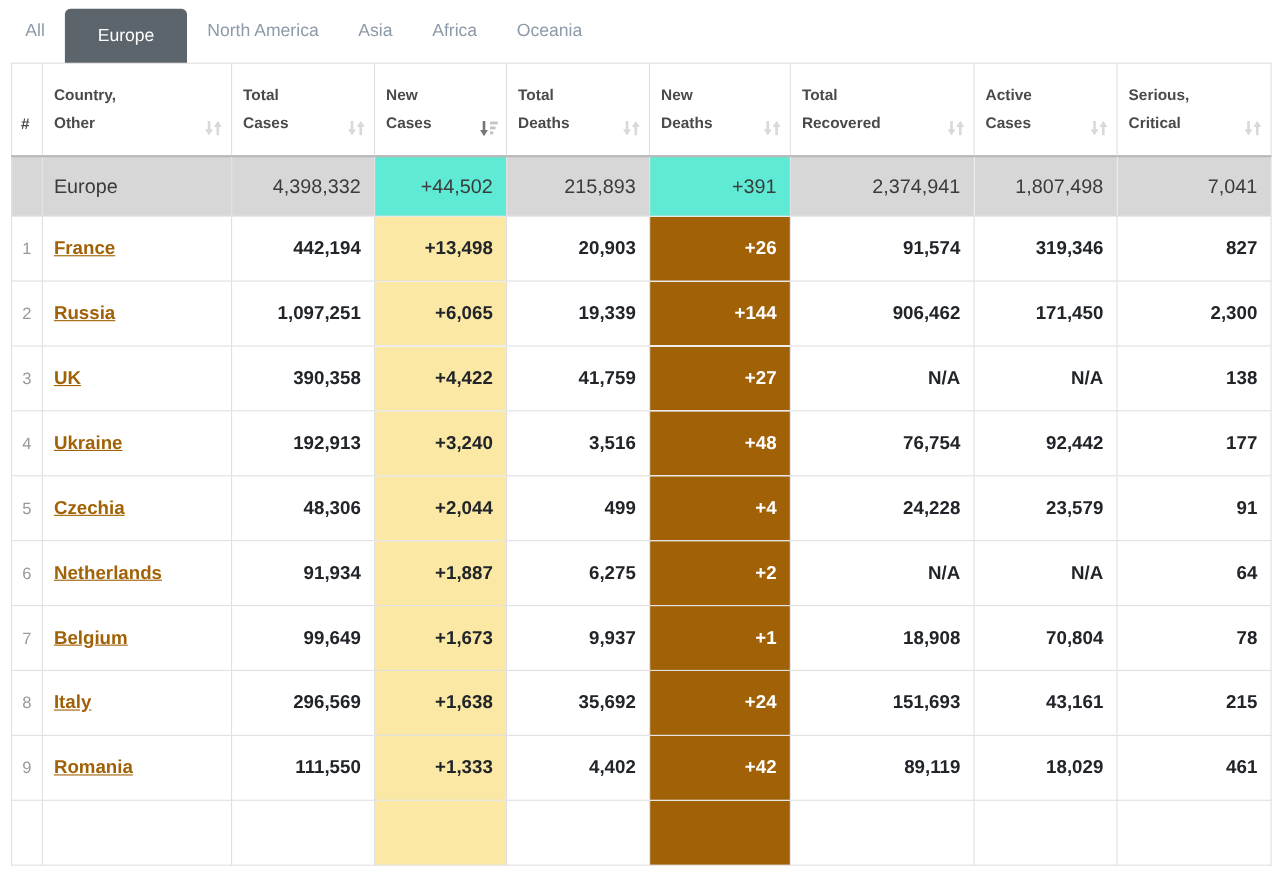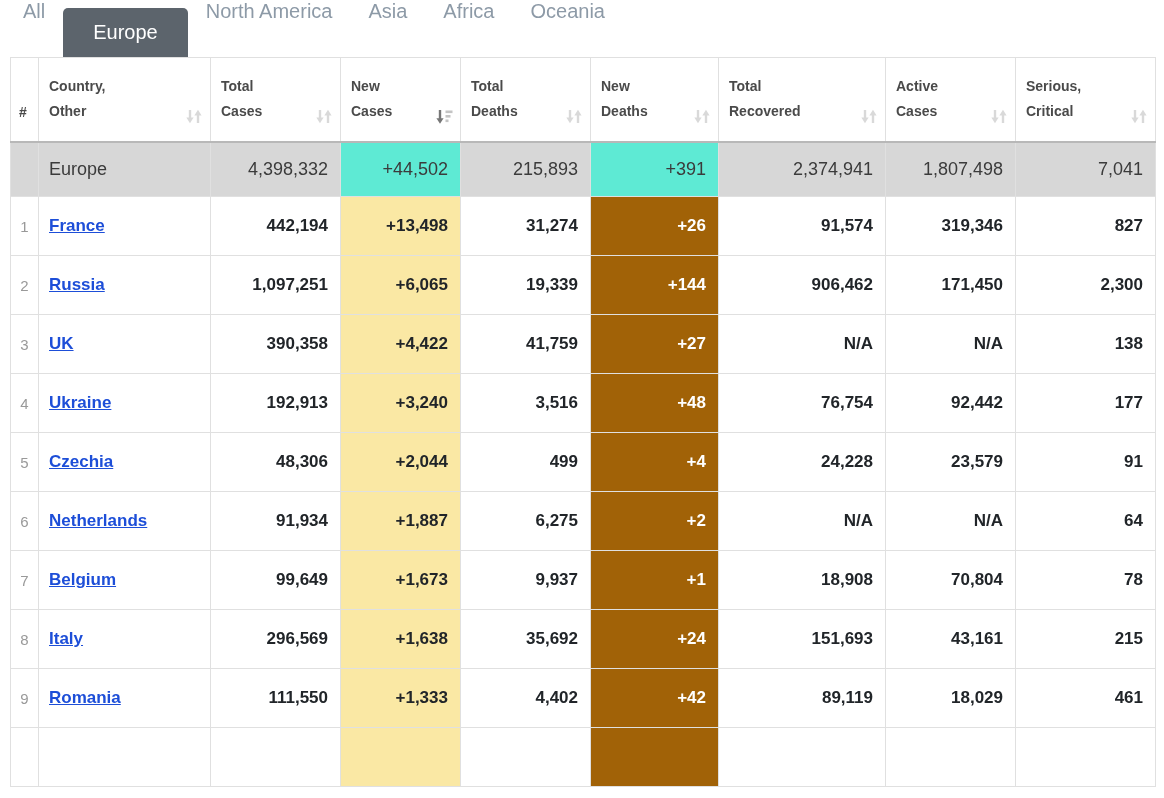--- a/index.html
+++ b/index.html
@@ -1,39 +1,39 @@
 <!DOCTYPE html>
 <html><head>
 <meta charset="utf-8">
 <style>
   html,body{margin:0;padding:0;background:#fff;}
   .page{width:1164px;height:798px;overflow:hidden;position:relative;background:#fff;
         font-family:"Liberation Sans",sans-serif;}
 
   
-  .tabbar{height:57px;display:flex;align-items:flex-start;padding-left:5px;font-size:20px;color:#8d9aa7;}
+  .tabbar{height:57px;display:flex;align-items:center;padding-left:5px;font-size:16px;color:#8d9aa7;}
   .tab{padding:0 18px;cursor:pointer;white-space:nowrap;}
   .tab.active{background:#5c646c;color:#fff;border-radius:5px 5px 0 0;
               align-self:flex-end;height:49px;line-height:49px;padding:0 30px;}
 
   
   table{border-collapse:collapse;table-layout:fixed;width:1145px;margin-left:10px;}
   th,td{border:1px solid #e0e0e0;overflow:hidden;white-space:nowrap;box-sizing:border-box;}
 
   thead th{border-bottom:2px solid #b8b8b8;height:84px;vertical-align:middle;text-align:left;
            padding:0 8px 0 10px;position:relative;font-size:14px;color:#4a4a4a;font-weight:bold;}
   thead th.col-rank{vertical-align:bottom;padding:0 6px 16px 8px;}
   .hline{display:block;line-height:25px;}
   .sort-icon{position:absolute;right:7px;bottom:16px;width:18px;height:17px;}
 
   tbody td{font-size:17px;font-weight:bold;color:#212529;text-align:right;
            padding:0 12px 0 6px;height:59px;}
   td.cell-rank{text-align:center;color:#999;font-weight:normal;font-size:15px;padding:0 4px;}
   td.cell-country{text-align:left;padding-left:10px;}
-  a.country{color:#1d4ed8;text-decoration:underline;font-weight:bold;cursor:pointer;}
+  a.country{color:#a16207;text-decoration:underline;font-weight:bold;cursor:pointer;}
   td.cell-new_cases{background:#fae8a4;}
   td.cell-new_deaths{background:#a16207;color:#fff;}
 
   tr.total-row td{background:#d7d7d7;font-weight:normal;color:#3b3b3b;font-size:18px;height:55px;}
   tr.total-row td.cell-new_cases{background:#5eead4;}
   tr.total-row td.cell-new_deaths{background:#5eead4;color:#3b3b3b;}
 
   
   col.c-rank{width:28px;} col.c-country{width:172px;} col.c-total_cases{width:130px;}
   col.c-new_cases{width:120px;} col.c-total_deaths{width:130px;} col.c-new_deaths{width:128px;}
@@ -162,21 +162,21 @@
     <td class="cell-new_deaths">+391</td>
     <td class="cell-total_recovered">2,374,941</td>
     <td class="cell-active_cases">1,807,498</td>
     <td class="cell-serious_critical">7,041</td>
   </tr>
         <tr>
     <td class="cell-rank">1</td>
     <td class="cell-country"><a class="country" href="#">France</a></td>
     <td class="cell-total_cases">442,194</td>
     <td class="cell-new_cases">+13,498</td>
-    <td class="cell-total_deaths">31,274</td>
+    <td class="cell-total_deaths">20,903</td>
     <td class="cell-new_deaths">+26</td>
     <td class="cell-total_recovered">91,574</td>
     <td class="cell-active_cases">319,346</td>
     <td class="cell-serious_critical">827</td>
   </tr>
         <tr>
     <td class="cell-rank">2</td>
     <td class="cell-country"><a class="country" href="#">Russia</a></td>
     <td class="cell-total_cases">1,097,251</td>
     <td class="cell-new_cases">+6,065</td>

